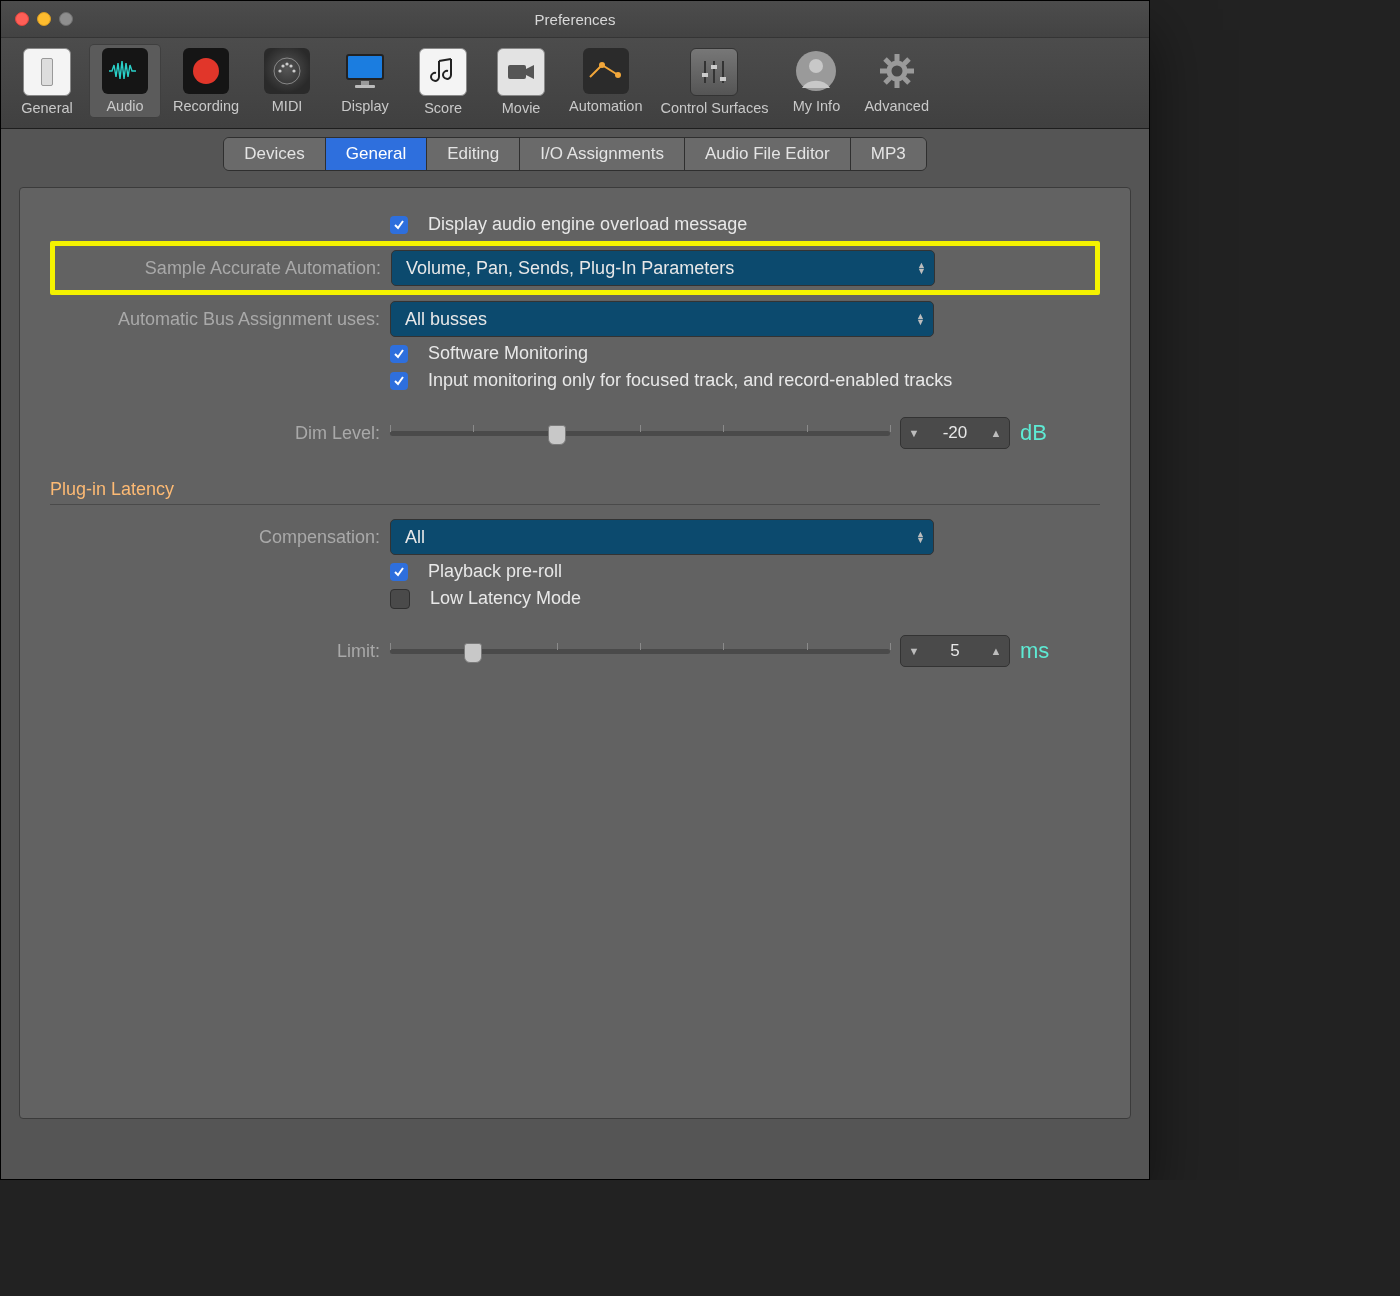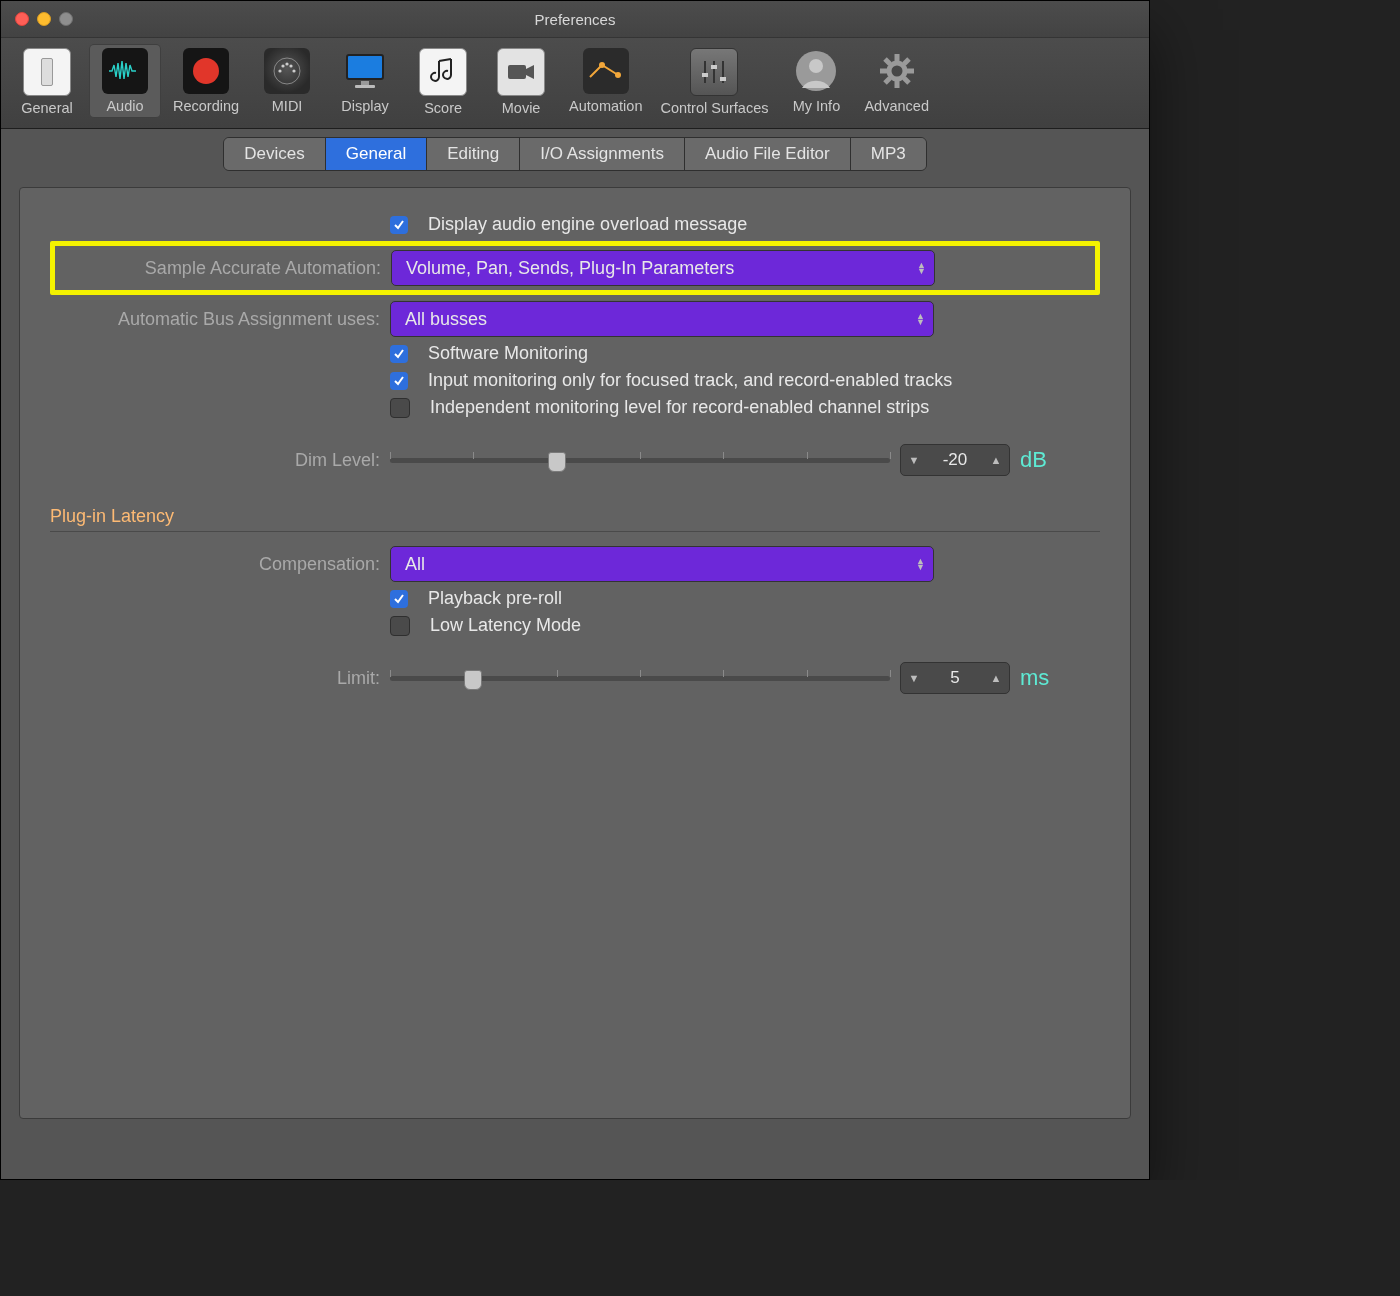--- a/index.html
+++ b/index.html
@@ -22,21 +22,21 @@
   .subtabs{display:flex;border:1px solid #2f2f2f;border-radius:6px;overflow:hidden;}
   .subtab{padding:6px 20px;font-size:17px;color:#e4e4e4;background:#6a6a6a;border-right:1px solid #2f2f2f;}
   .subtab:last-child{border-right:none;}
   .subtab.sel{background:#2e6fdd;color:#fff;}
   .row{display:flex;align-items:center;margin:6px 0;}
   .lab{width:330px;text-align:right;padding-right:10px;font-size:18px;color:#a9a9a9;}
   .ctrl{flex:1;display:flex;align-items:center;gap:10px;font-size:18px;color:#e8e8e8;}
   .chk{width:18px;height:18px;border-radius:4px;background:#2e6fdd;display:inline-flex;align-items:center;justify-content:center;flex-shrink:0;margin-right:10px;}
   .chk.off{background:#4a4a4a;border:1px solid #2f2f2f;}
   .chk svg{width:14px;height:14px;}
-  .select{background:#6d28d9;border:1px solid #333;border-radius:5px;height:34px;display:flex;align-items:center;padding:0 28px 0 14px;width:500px;position:relative;font-size:18px;color:#e8e8e8;}
+  .select{background:#0c4a6e;border:1px solid #333;border-radius:5px;height:34px;display:flex;align-items:center;padding:0 28px 0 14px;width:500px;position:relative;font-size:18px;color:#e8e8e8;}
   .select .arrows{position:absolute;right:8px;top:50%;transform:translateY(-50%);display:flex;flex-direction:column;line-height:6px;font-size:9px;color:#bdbdbd;}
   .highlight{border:5px solid #f4f200;border-radius:2px;padding:4px 6px;margin:6px 0;display:flex;align-items:center;}
   .slider-track{position:relative;height:24px;width:500px;}
   .bar{position:absolute;top:10px;left:0;right:0;height:5px;background:#4a4a4a;border-radius:3px;}
   .tick{position:absolute;top:4px;width:1px;height:7px;background:#8a8a8a;}
   .thumb{position:absolute;top:4px;width:16px;height:18px;background:#c8c8c8;border:1px solid #7a7a7a;border-radius:3px 3px 6px 6px;transform:translateX(-50%);}
   .stepper{display:flex;align-items:center;background:#4a4a4a;border:1px solid #333;border-radius:5px;height:30px;width:108px;}
   .step-btn{width:26px;text-align:center;color:#bdbdbd;font-size:11px;}
   .step-val{flex:1;text-align:center;color:#e8e8e8;font-size:17px;}
   .unit{color:#5eead4;font-size:22px;margin-left:0;}
@@ -228,27 +228,20 @@
       </div>
       <div class="row">
           <div class="lab"></div>
         <div class="ctrl">
           <span class="chk">
               <svg viewBox="0 0 14 14">
                 <path d="M3 7l3 3 5-7" stroke="#fff" stroke-width="2" fill="none"></path>
               </svg>
             </span>
           <span>Input monitoring only for focused track, and record-enabled tracks</span>
-        </div>
-      </div>
-      <div class="row">
-          <div class="lab"></div>
-        <div class="ctrl">
-          <span class="chk off"></span>
-          <span>Independent monitoring level for record-enabled channel strips</span>
         </div>
       </div>
 
       <div class="row" style="margin-top:26px;">
         <div class="lab">Dim Level:</div>
         <div class="ctrl">
           <div class="slider-track">
             <div class="bar"></div>
             <div class="tick" style="left:0%"></div>
               <div class="tick" style="left:16.6%"></div>

